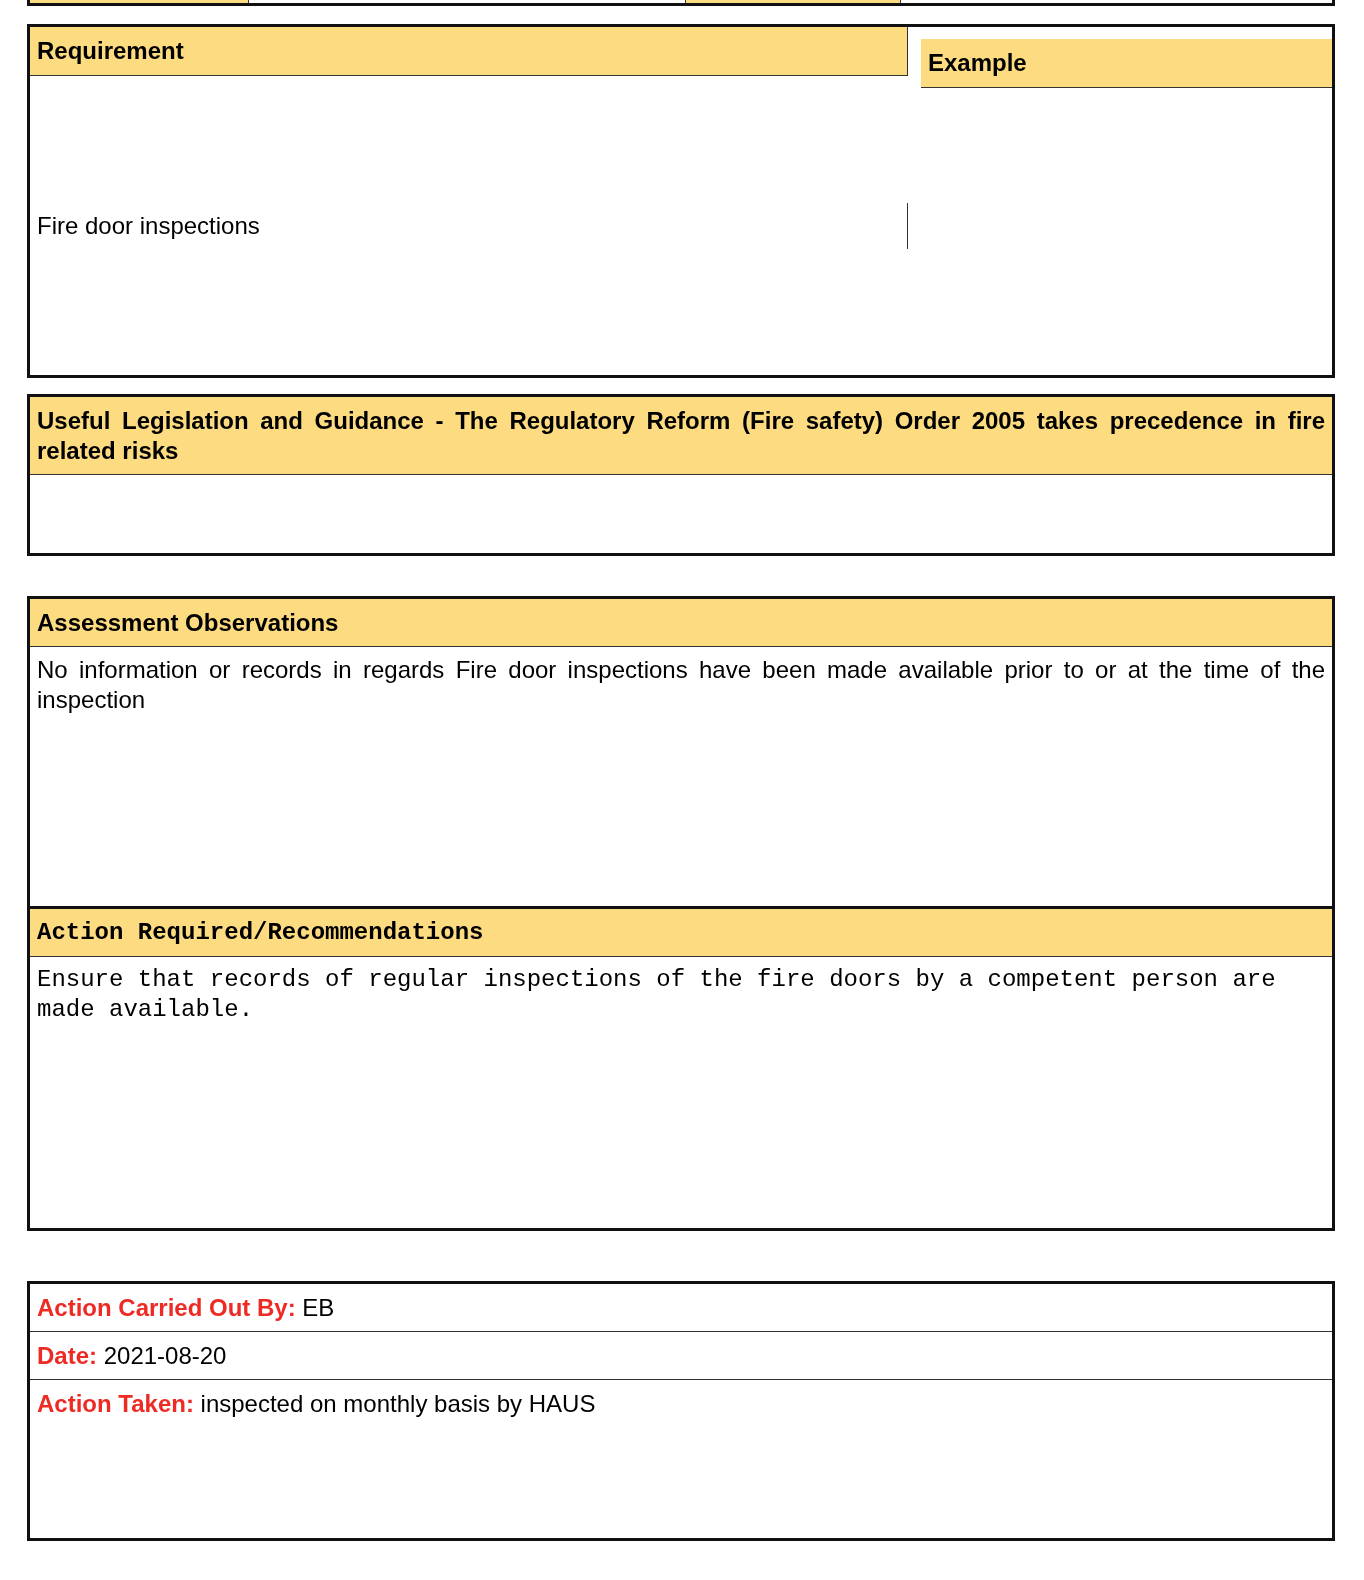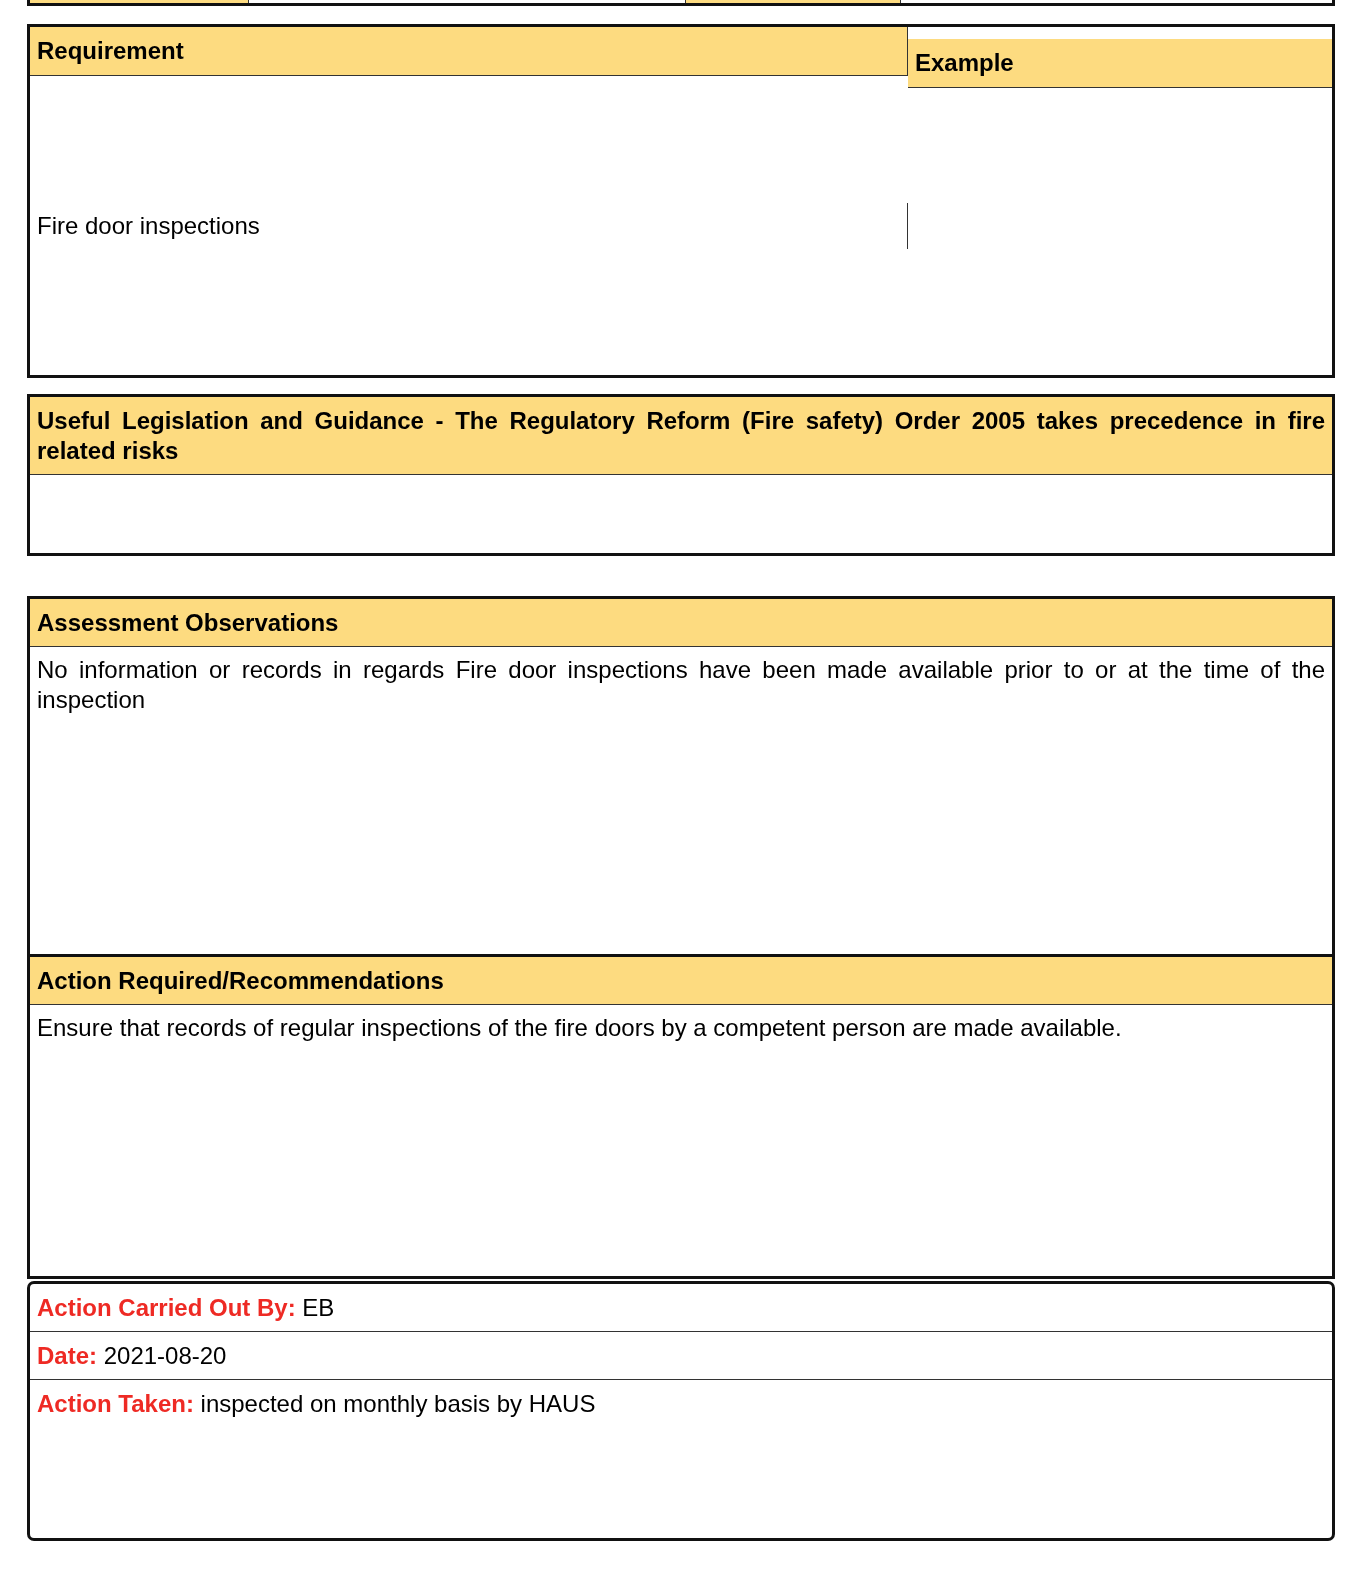--- a/index.html
+++ b/index.html
@@ -51,32 +51,32 @@
       border-top: none;
       display: flex;
     }
     .top-strip .cell { height: 100%; box-sizing: border-box; }
     .top-strip .y { background: #fddb80; }
     .top-strip .w { background: #fff; }
     .top-strip .sep { border-left: 1.5px solid #333; }
 
     
     #box-req { top: 24px; height: 354px; }
-    #box-req .row { display: flex; }
+    #box-req .row { display: flex; gap: 13px; }
     #box-req .col-left { width: 878px; box-sizing: border-box; border-right: 1.5px solid #333; }
     #box-req .col-right { flex: 1; margin-top: 12px; }
     #box-req .hdr-row { height: 49px; }
     #box-req .hdr-row .hdr { height: 49px; border-bottom: 1.5px solid #333; }
     #box-req .body-row { height: calc(354px - 6px - 49px); align-items: center; }
 
     #box-leg { top: 394px; height: 162px; }
     #box-obs { top: 596px; height: 366px; }
-    #box-act { top: 954px; height: 325px; }
+    #box-act { top: 906px; height: 325px; font-family: Liberation Mono, monospace; }
 
-    #box-done { top: 1281px; height: 260px; border-radius: 7px; }
+    #box-done { top: 1281px; height: 260px; }
     #box-done .drow {
       font-size: 24px;
       line-height: 30px;
       padding: 9px 7px 8px 7px;
       box-sizing: border-box;
     }
     #box-done .drow.bordered { border-bottom: 1.5px solid #333; height: 48px; }
     #box-done .lbl { color: #ee2a24; font-weight: bold; }
   </style>
 </head>

